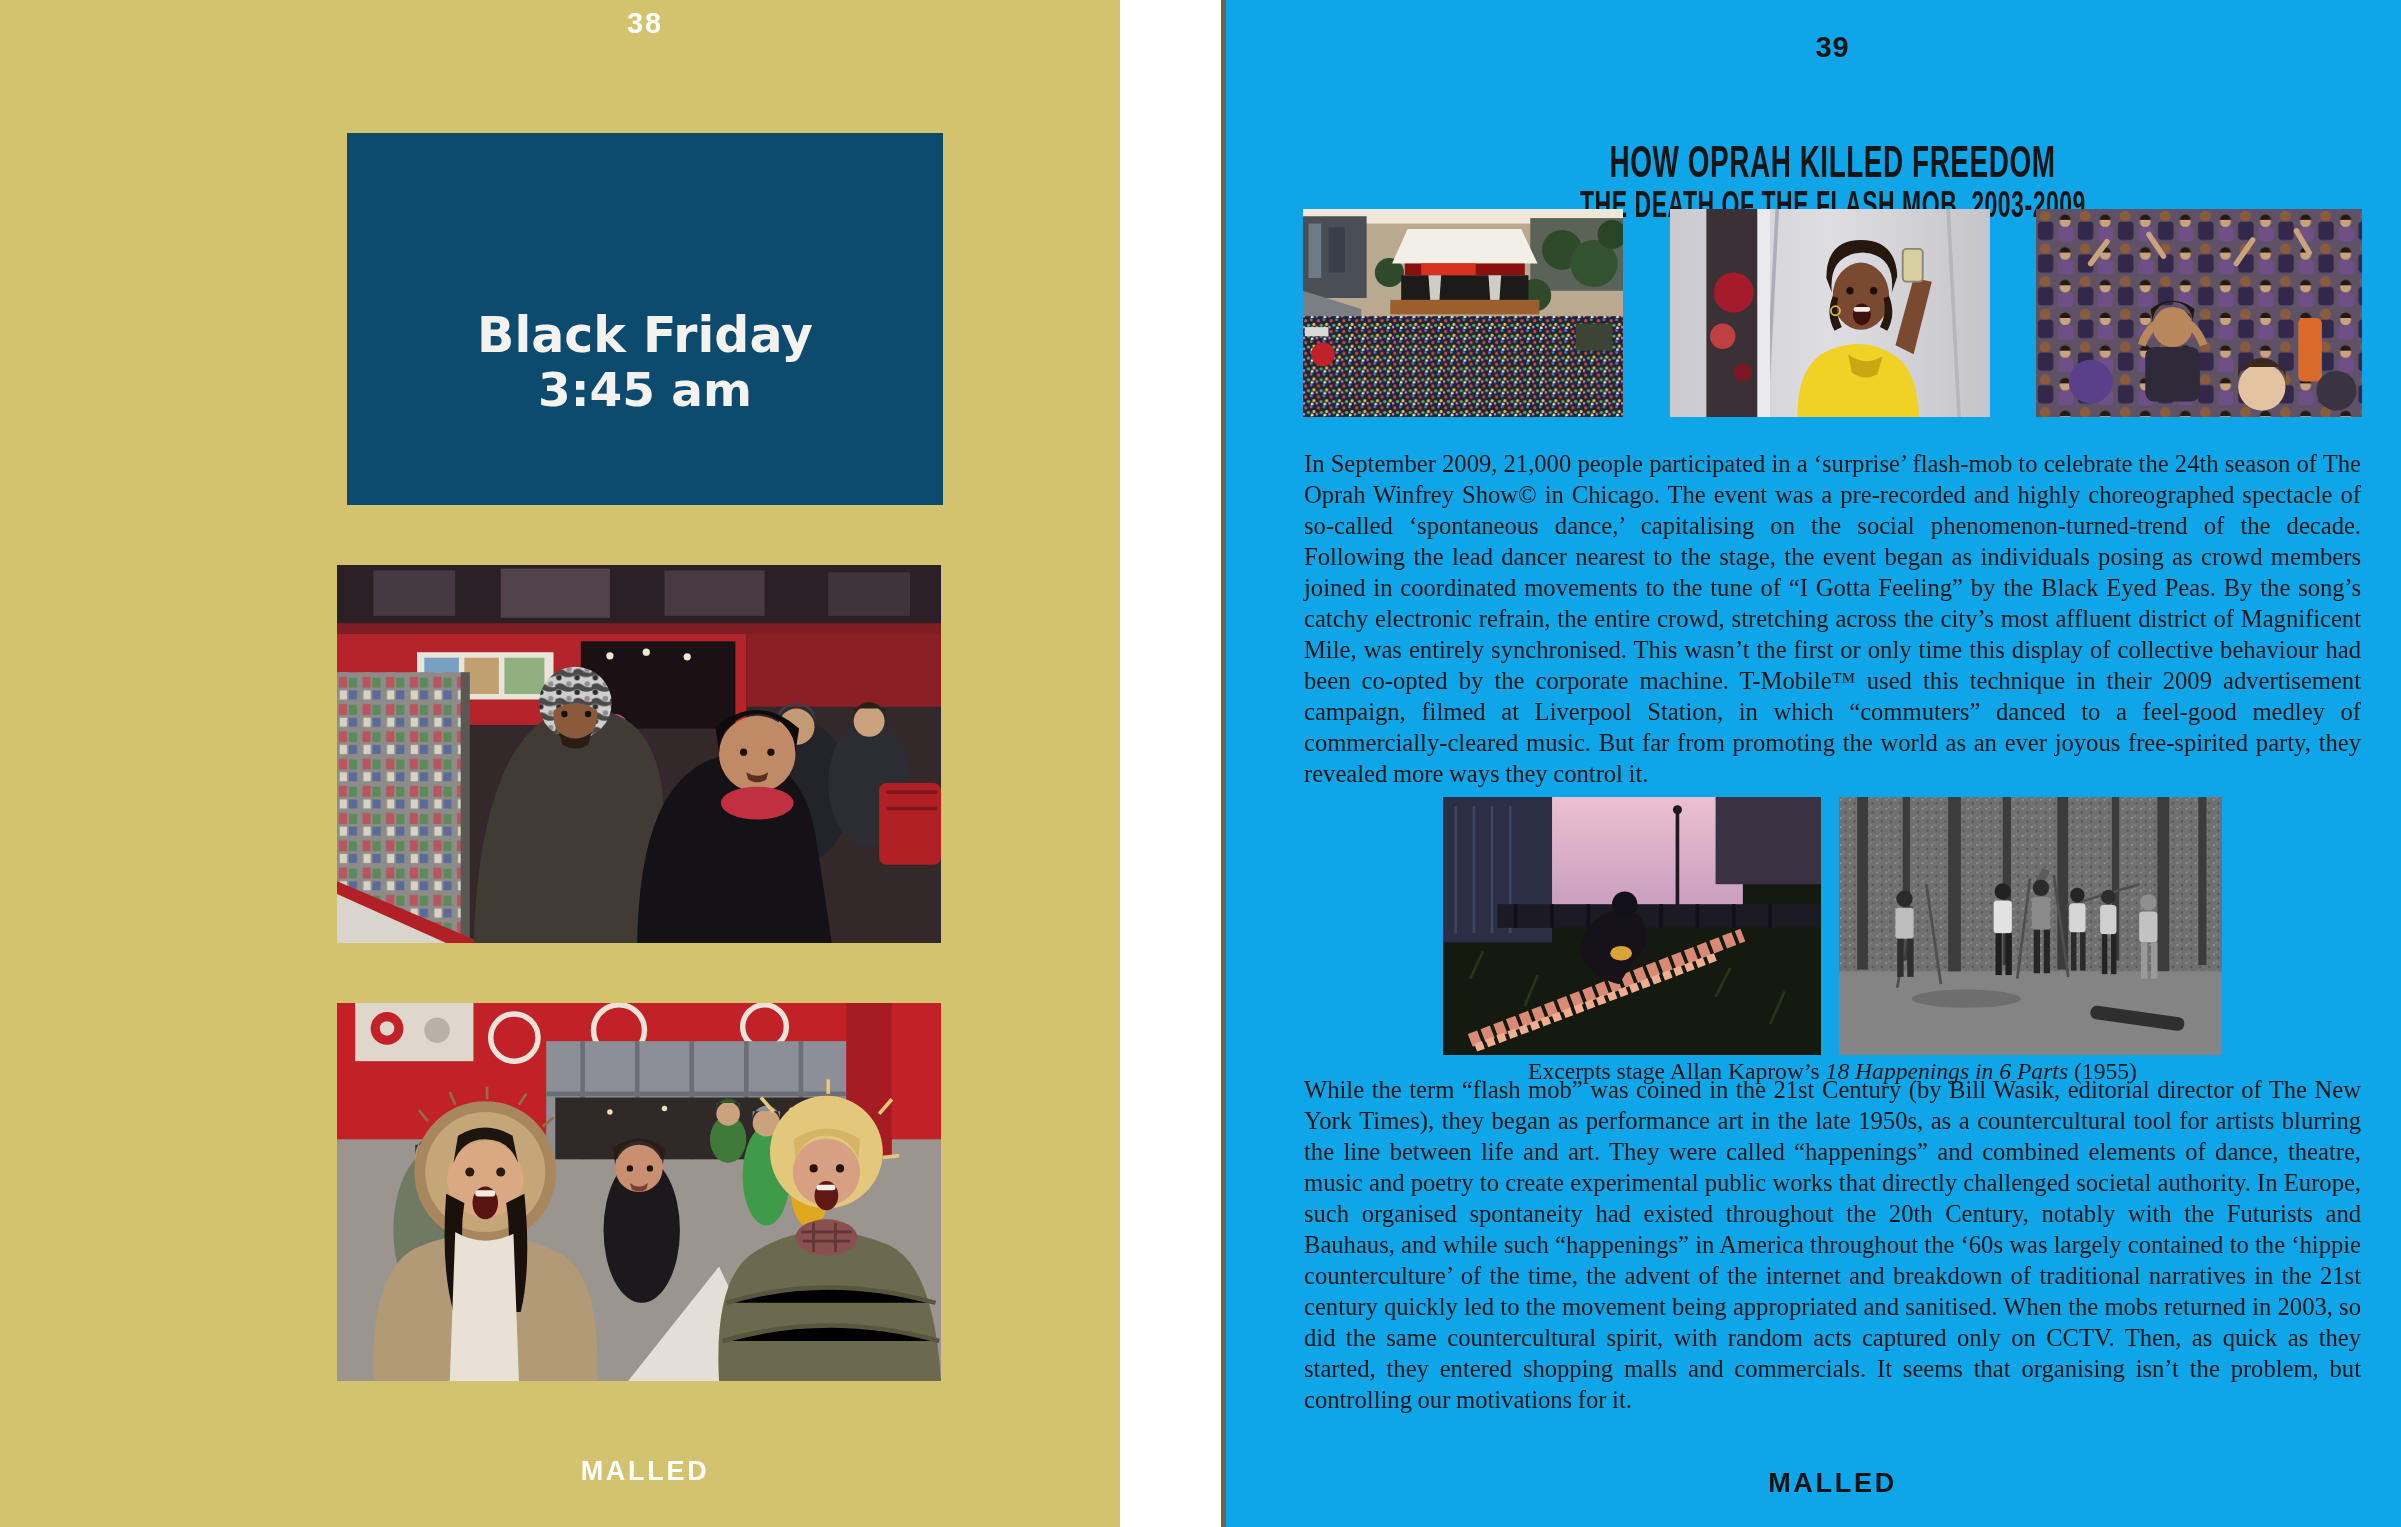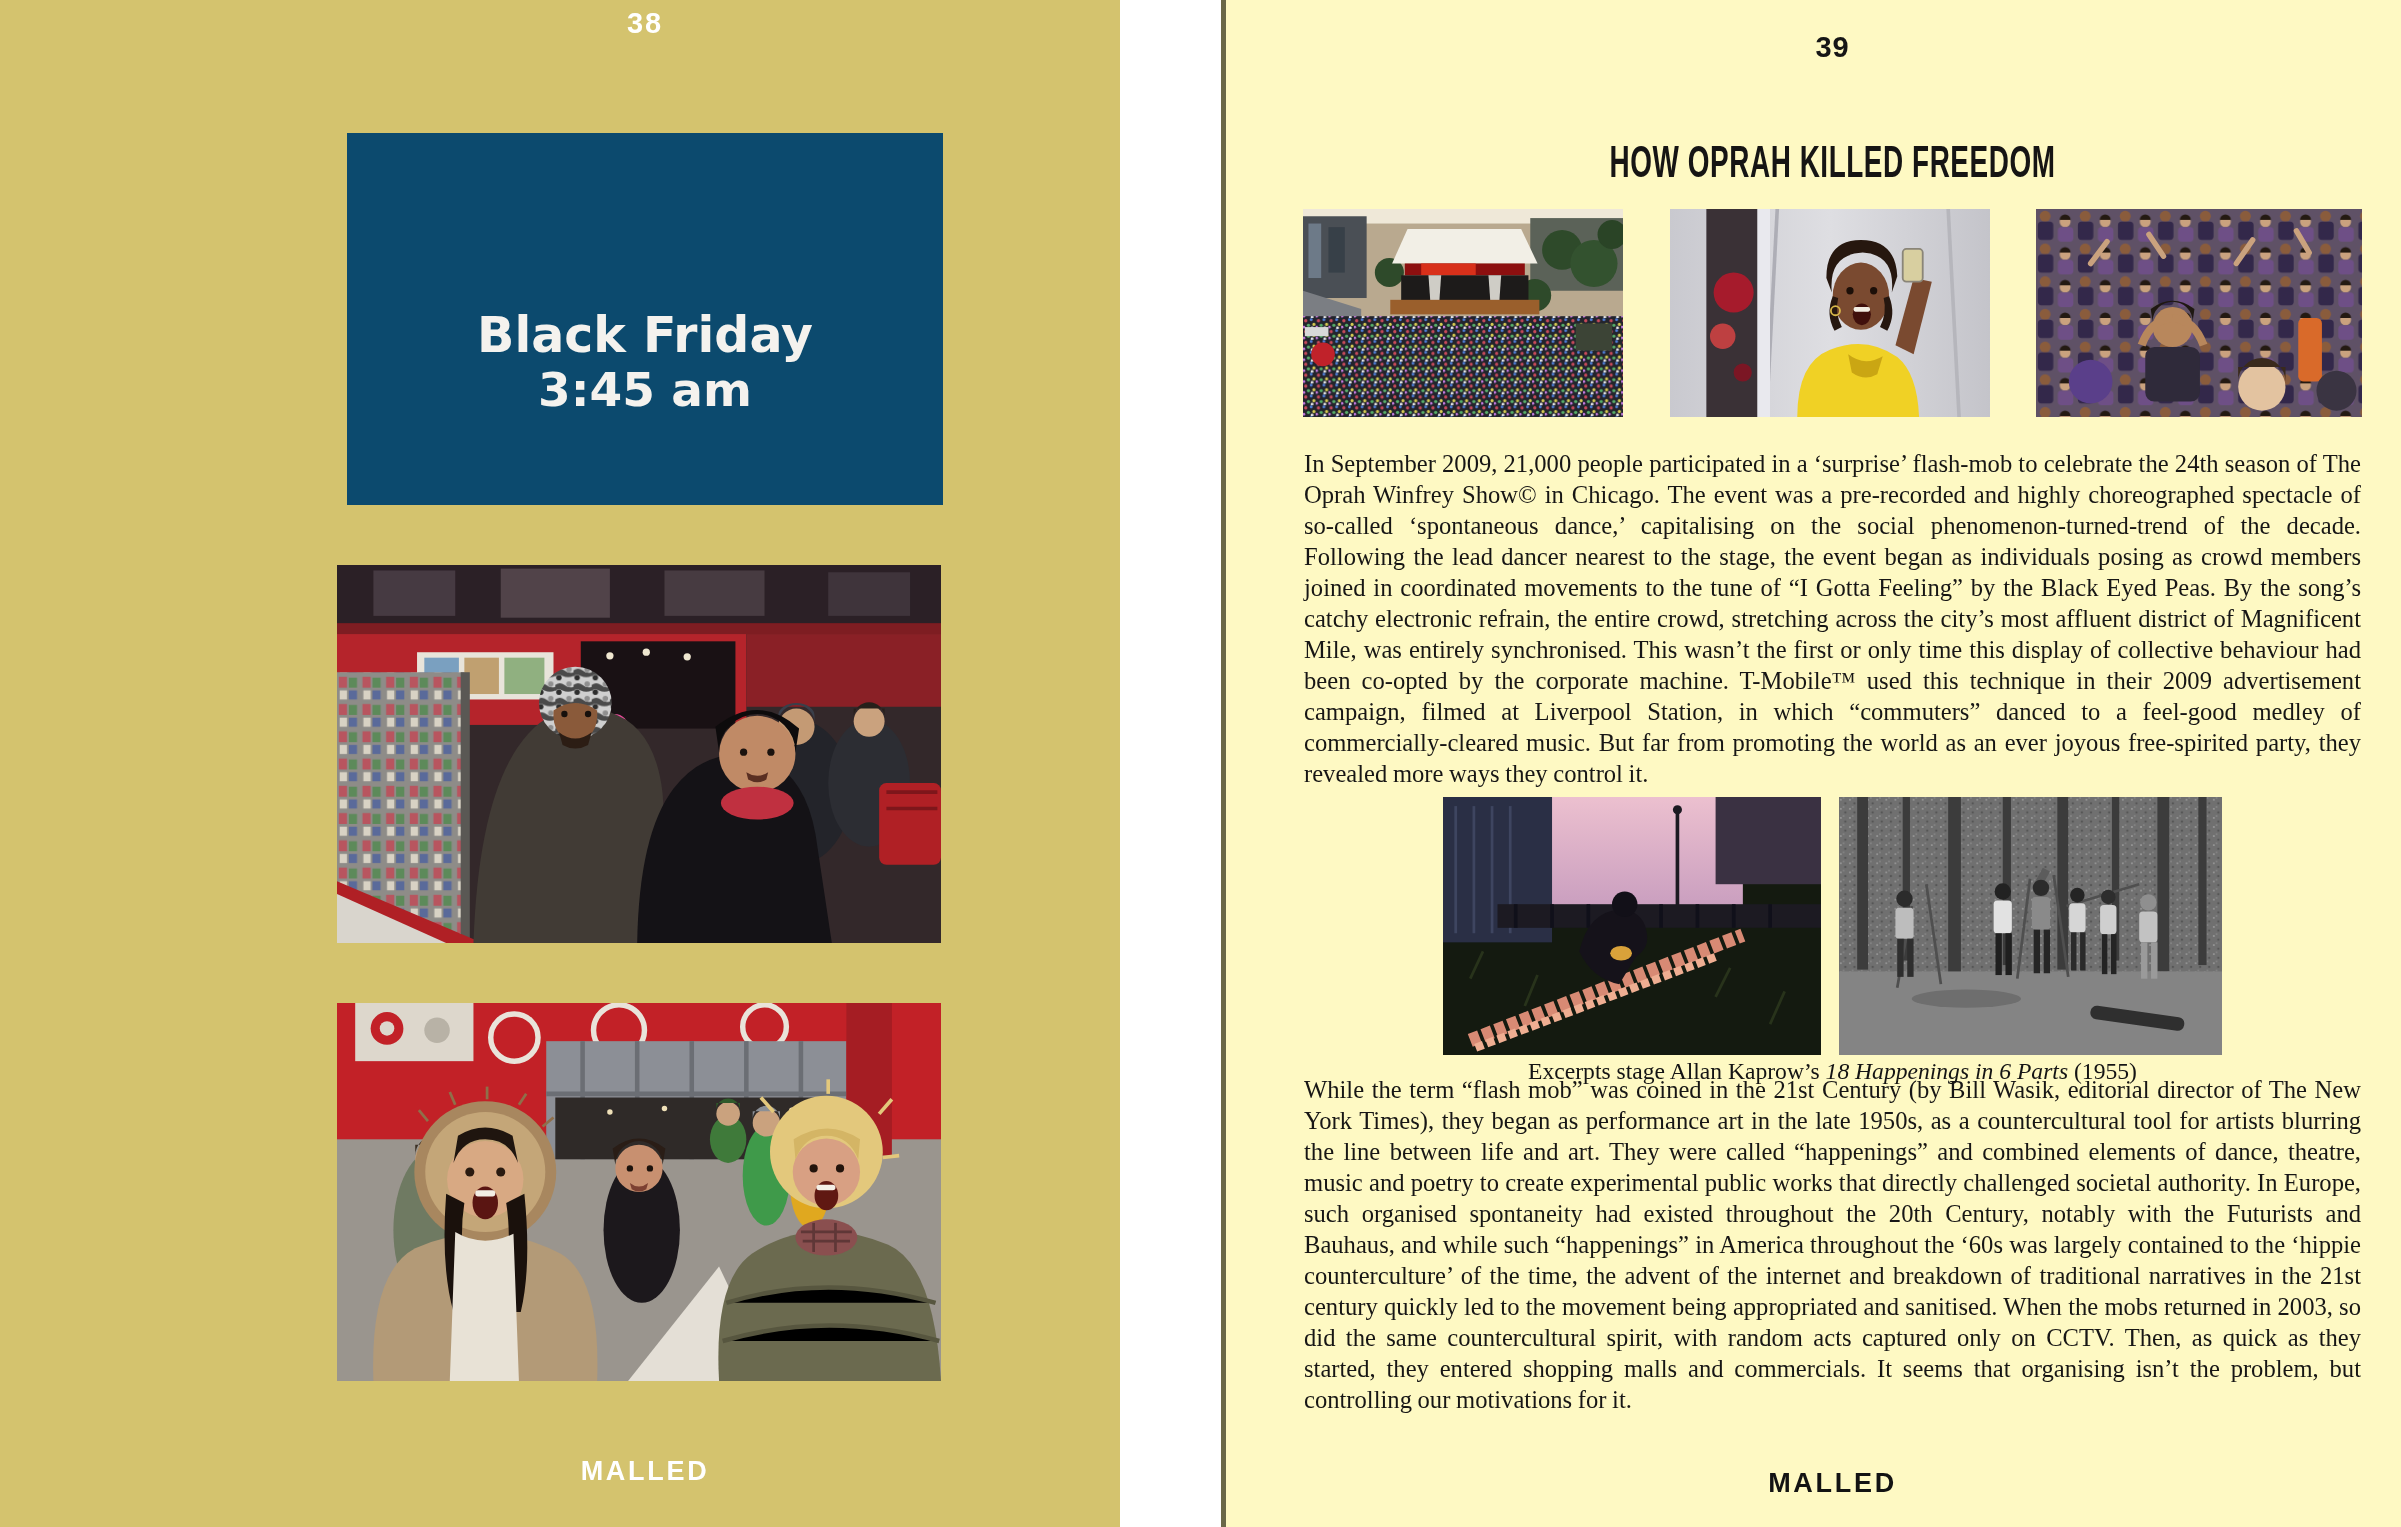--- a/index.html
+++ b/index.html
@@ -1,19 +1,19 @@
 <!DOCTYPE html>
 <html lang="en" style="font-size:14.5px"><head>
 <meta charset="utf-8">
 <style>
   html,body{margin:0;padding:0;background:#ffffff;}
   .spread{position:relative;width:2401px;height:1528px;overflow:hidden;font-family:"Liberation Serif",serif;}
   .page-left{position:absolute;left:0;top:0;width:1120px;height:1528px;background:#d4c36e;}
   .spine{position:absolute;left:1221px;top:0;width:4.5px;height:1528px;background:#6a6848;}
-  .page-right{position:absolute;left:1226px;top:0;width:1176px;height:1528px;background:#fef9c3;}
+  .page-right{position:absolute;left:1226px;top:0;width:1176px;height:1528px;background:#0ea5e9;}
 
   
   .pageno-left{position:absolute;left:344px;top:7.3px;width:602px;text-align:center;
     font-family:"Liberation Sans",sans-serif;font-weight:700;font-size:29px;color:#ffffff;letter-spacing:1.8px;}
   .title-card{position:absolute;left:347px;top:133px;width:596px;height:372px;background:#0c4a6e;
     display:flex;flex-direction:column;align-items:center;justify-content:center;}
   .title-card .tc-text{transform:translateY(44px);text-align:center;color:#f4f2ee;
     font-family:"DejaVu Sans",sans-serif;font-weight:700;line-height:1.12;}
   .tc-line1{font-size:49px;}
   .tc-line2{font-size:47px;}
@@ -230,20 +230,21 @@
 
     <div class="footer-left">MALLED</div>
   </div>
 
   <div class="spine"></div>
 
   <div class="page-right">
     <div class="pageno-right">39</div>
 
     <h1 class="headline"><span class="condense">HOW OPRAH KILLED FREEDOM</span></h1>
+    <h2 class="subhead"><span class="condense">THE DEATH OF THE FLASH MOB, 2003-2009</span></h2>
 
     <div class="img-row">
 
       <figure class="fig-aerial">
         <svg viewBox="0 0 352 229" preserveAspectRatio="none">
           <defs>
             <pattern id="dots1" width="14" height="12" patternUnits="userSpaceOnUse">
               <rect width="14" height="12" fill="#23242c"></rect>
               <circle cx="3" cy="3" r="1.8" fill="#c84a5a"></circle>
               <circle cx="9" cy="2" r="1.6" fill="#4f7fd9"></circle>

